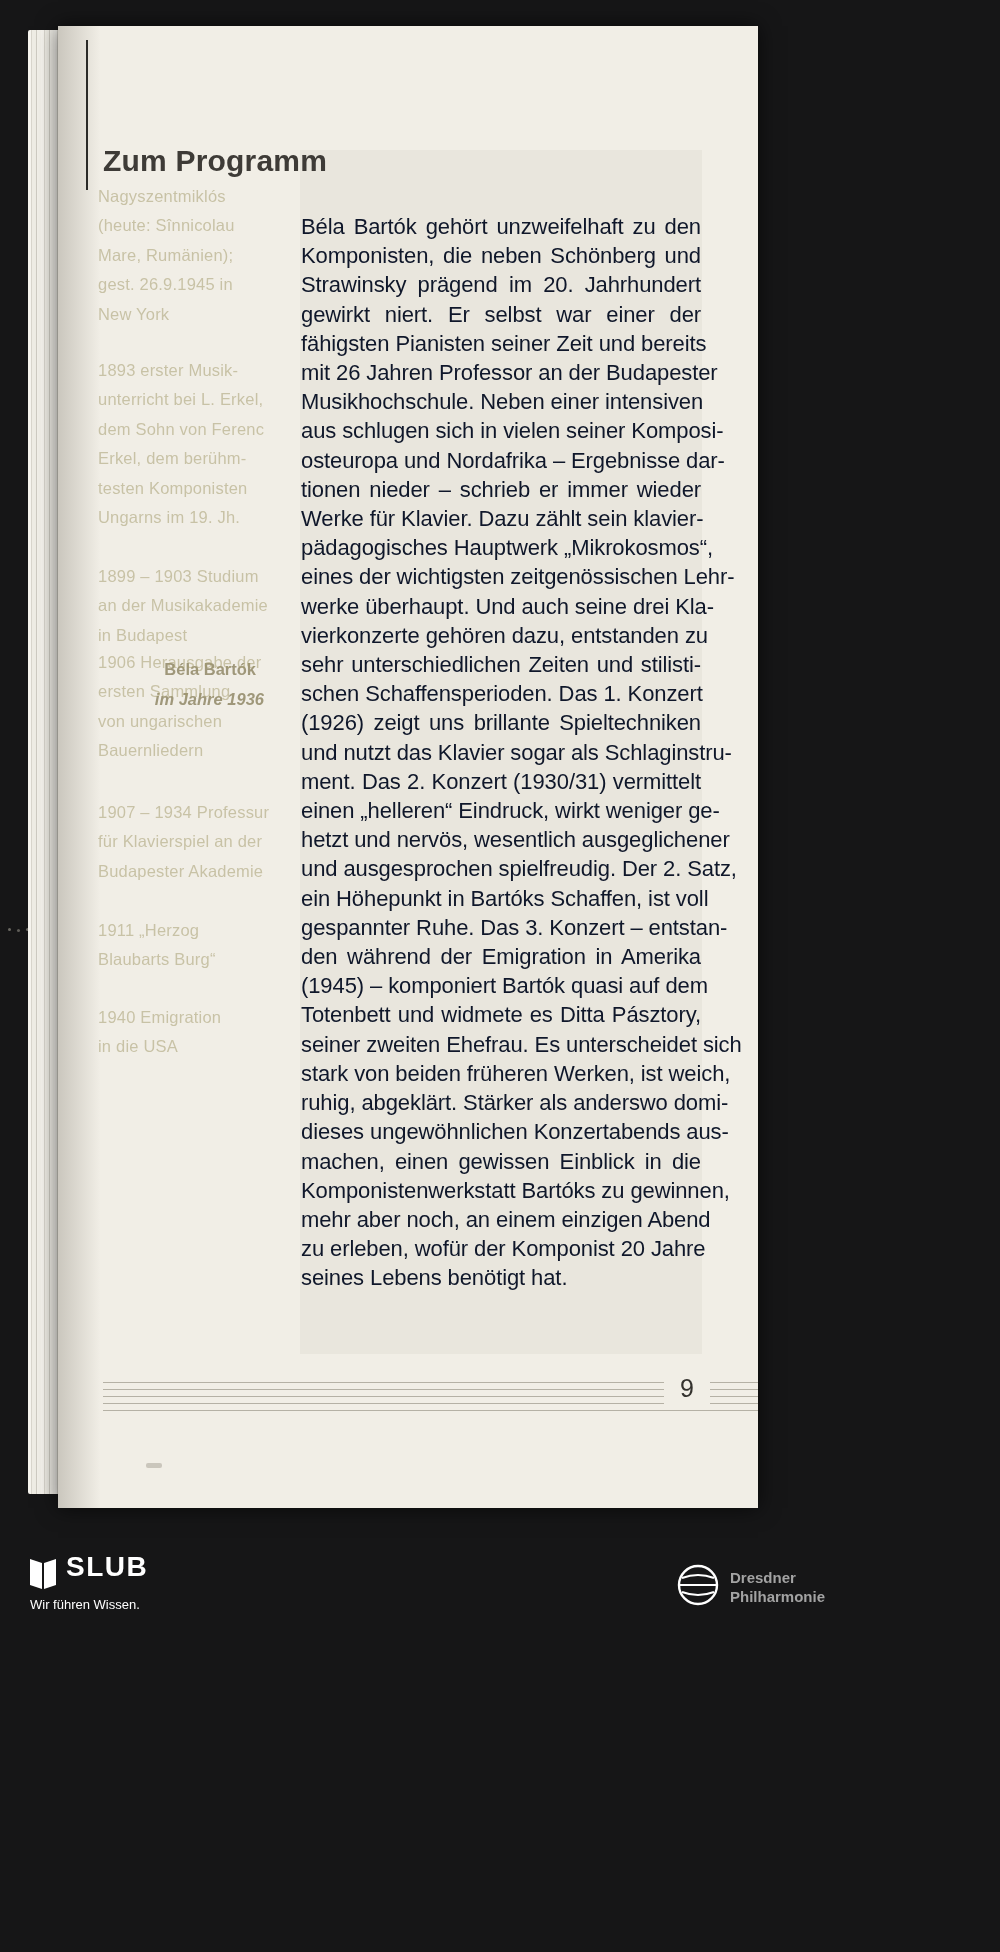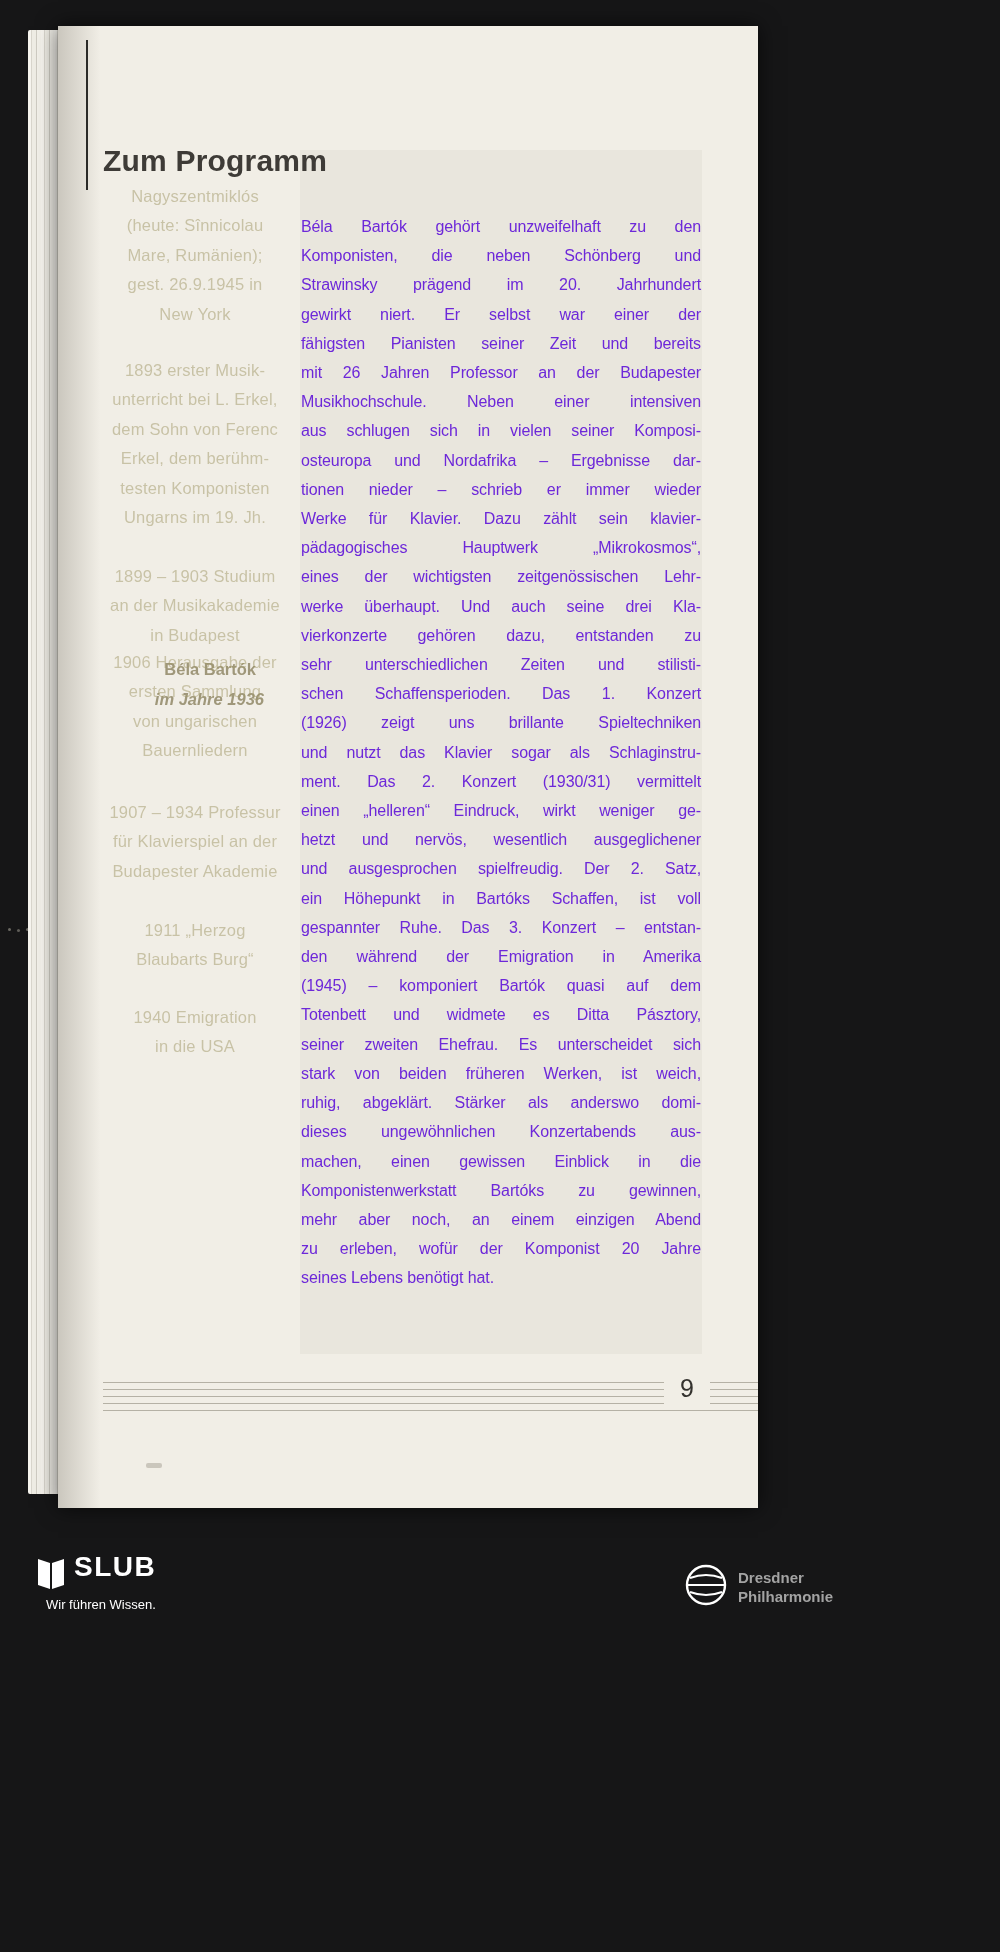--- a/index.html
+++ b/index.html
@@ -23,48 +23,48 @@
         background:linear-gradient(90deg,rgba(92,86,74,.26),rgba(92,86,74,0) 88%);}
 
   .text-col-bg{position:absolute;left:242px;top:124px;width:402px;height:1204px;background:#e9e6dd;}
 
   .head-rule{position:absolute;left:28px;top:14px;width:2px;height:150px;background:#2b2a28;}
   .heading{position:absolute;left:45px;top:118px;margin:0;font-size:30px;font-weight:bold;
            color:#3e3b37;letter-spacing:.2px;text-align:center;}
 
   
   .ghost-sidebar{position:absolute;left:40px;top:0;width:194px;height:1110px;}
-  .ghost-group{position:absolute;right:0;width:100%;text-align:center;}
+  .ghost-group{position:absolute;right:0;width:100%;text-align:left;}
   .ghost-line{font-size:16.5px;line-height:29.4px;color:#a09767;opacity:.5;
               filter:blur(.3px);letter-spacing:.2px;}
   .ghost-caption{position:absolute;text-align:right;font-weight:bold;font-size:16.5px;
                  color:#847b56;opacity:.75;filter:blur(.3px);}
   .ghost-caption.c1{right:36px;top:634px;}
   .ghost-caption.c2{right:28px;top:664px;font-style:italic;}
 
   
-  .body-text{position:absolute;left:243px;top:186px;width:400px;color:#6d28d9;
-             font-size:16px;letter-spacing:-.1px;}
+  .body-text{position:absolute;left:243px;top:186px;width:400px;color:#0f172a;
+             font-size:22px;letter-spacing:-.1px;}
   .bline{line-height:29.2px;text-align:justify;text-align-last:justify;white-space:nowrap;}
   .bline.last{text-align-last:left;}
 
   
   .staff{position:absolute;left:45px;top:1356px;width:655px;z-index:1;}
   .staff-line{height:1px;background:#b5b1a5;margin-bottom:6px;}
   .page-num{position:absolute;left:606px;top:1344px;z-index:2;background:#f1eee6;
             padding:0 16px;font-size:25px;line-height:36px;color:#34322e;}
   .artifact{position:absolute;left:88px;top:1437px;width:16px;height:5px;border-radius:2px;
             background:rgba(120,115,100,.32);}
 
   
-  .footer{position:absolute;left:8px;top:1545px;width:885px;height:120px;}
+  .footer{position:absolute;left:0;top:1545px;width:885px;height:120px;}
   .slub-icon{position:absolute;left:28px;top:10px;}
   .slub-name{position:absolute;left:66px;top:6px;font-size:28px;font-weight:bold;color:#fff;
              letter-spacing:1.5px;}
-  .slub-tag{position:absolute;left:30px;top:52px;font-size:13px;color:#fff;margin-left:8px;}
+  .slub-tag{position:absolute;left:30px;top:52px;font-size:13px;color:#fff;}
   .phil{position:absolute;left:676px;top:18px;display:flex;align-items:center;gap:10px;}
   .phil-text{font-size:15px;line-height:19px;color:#a3a3a3;font-weight:bold;}
 </style>
 </head>
 <body>
 
 <div class="screen">
 
   <div class="specks"></div>
   <div class="book-edge"></div>

